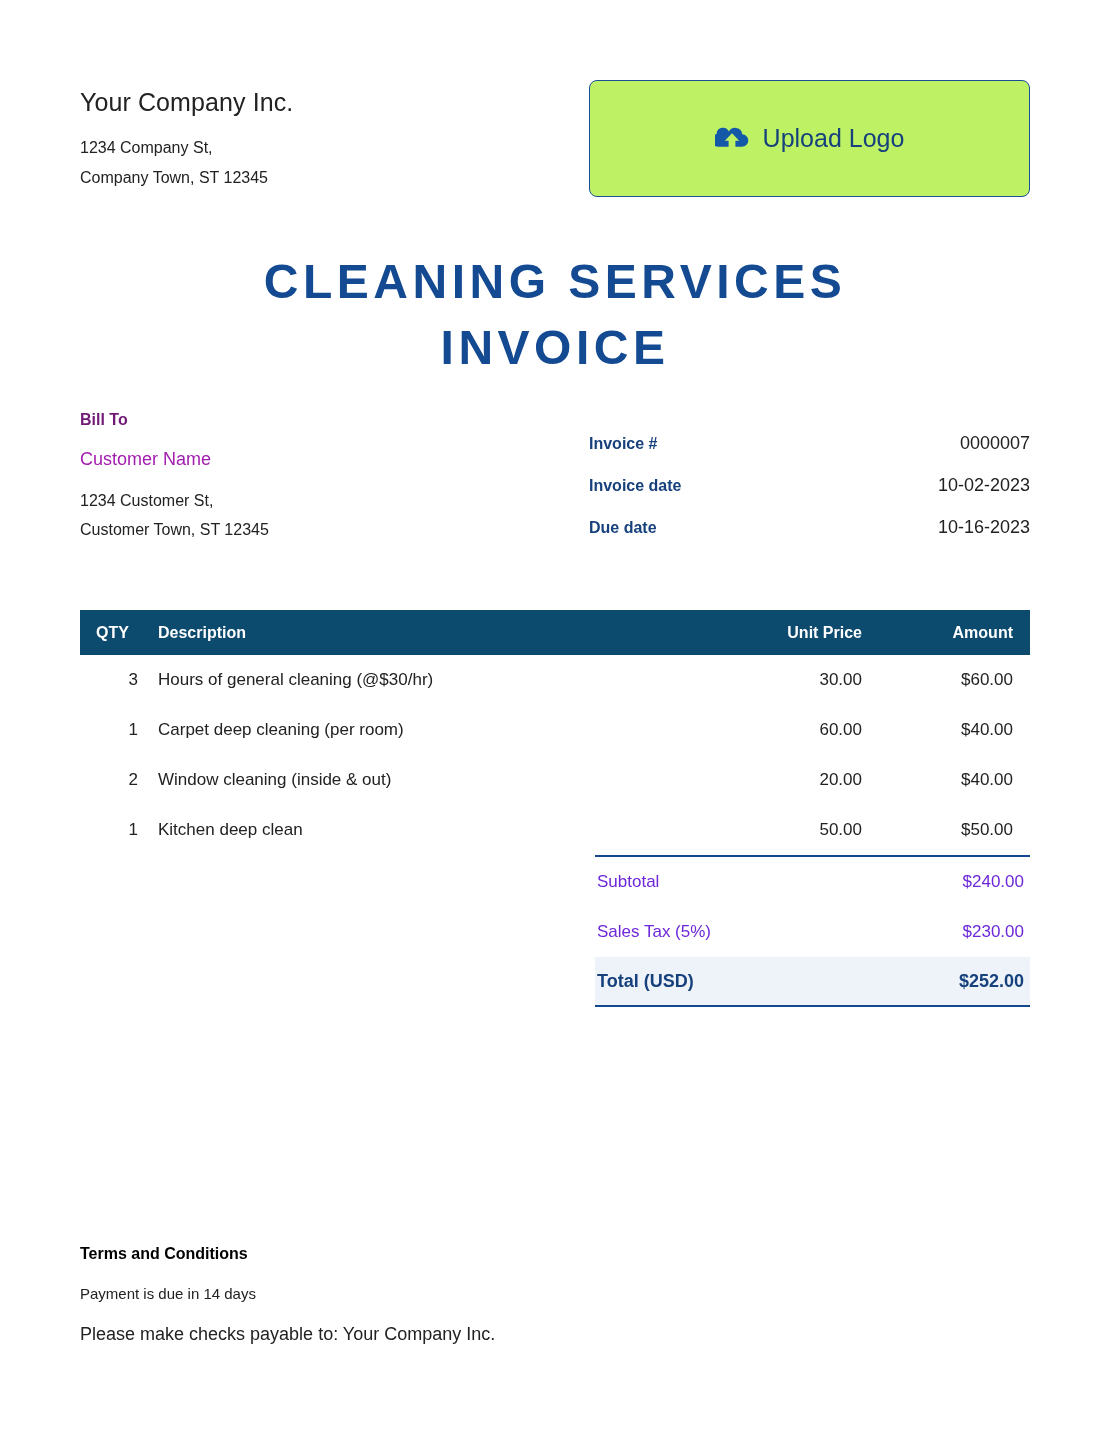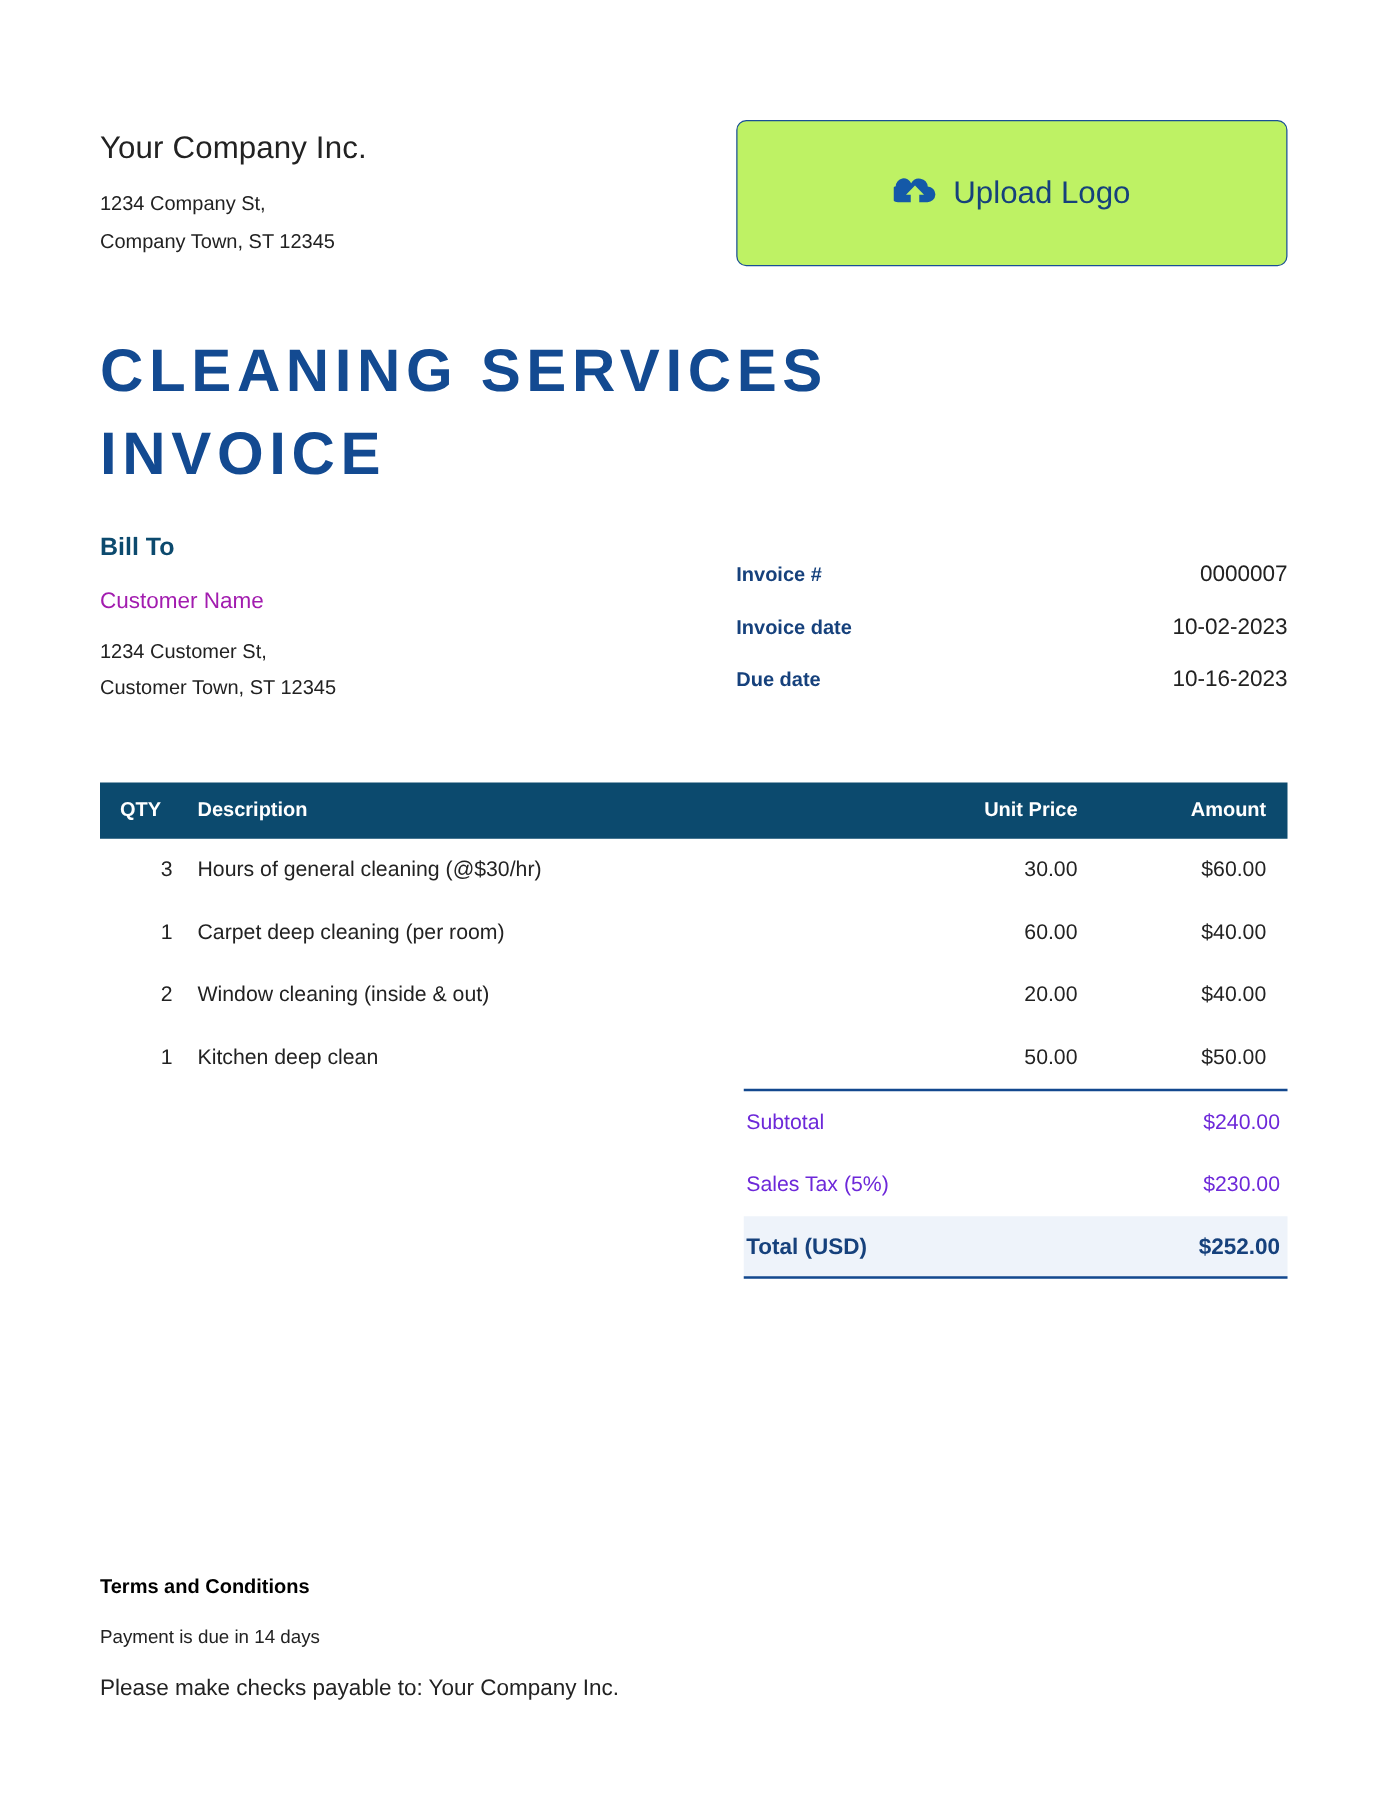--- a/index.html
+++ b/index.html
@@ -14,21 +14,20 @@
     font-family: "Liberation Sans", sans-serif;
     color: #1a1a1a;
     position: relative;
     overflow: hidden;
   }
   .page {
     position: relative;
     width: 1110px;
     height: 1008px;
     padding: 80px 80px 0 80px;
-    margin-top: 16px;
   }
 
   
   .header {
     display: flex;
     justify-content: space-between;
     align-items: flex-start;
   }
   .company-block { padding-top: 8px; }
   .company-name {
@@ -56,39 +55,39 @@
   }
   .upload-logo .label {
     font-size: 25px;
     color: #16417c;
   }
   .cloud-icon { display: block; }
 
   
   .doc-title {
     margin-top: 52px;
-    text-align: left;
+    text-align: center;
     font-size: 48px;
     font-weight: bold;
     letter-spacing: 4.5px;
     color: #134a91;
     line-height: 1.37;
   }
 
   
   .mid {
     margin-top: 30px;
     display: flex;
     justify-content: space-between;
     align-items: flex-start;
   }
   .billto-label {
-    font-size: 20px;
-    font-weight: bold;
-    color: #0c4a6e;
+    font-size: 16px;
+    font-weight: bold;
+    color: #701a75;
     margin-bottom: 20px;
   }
   .customer-name {
     font-size: 18px;
     color: #a21caf;
     margin-bottom: 16px;
   }
   .customer-addr {
     font-size: 16px;
     line-height: 1.85;

